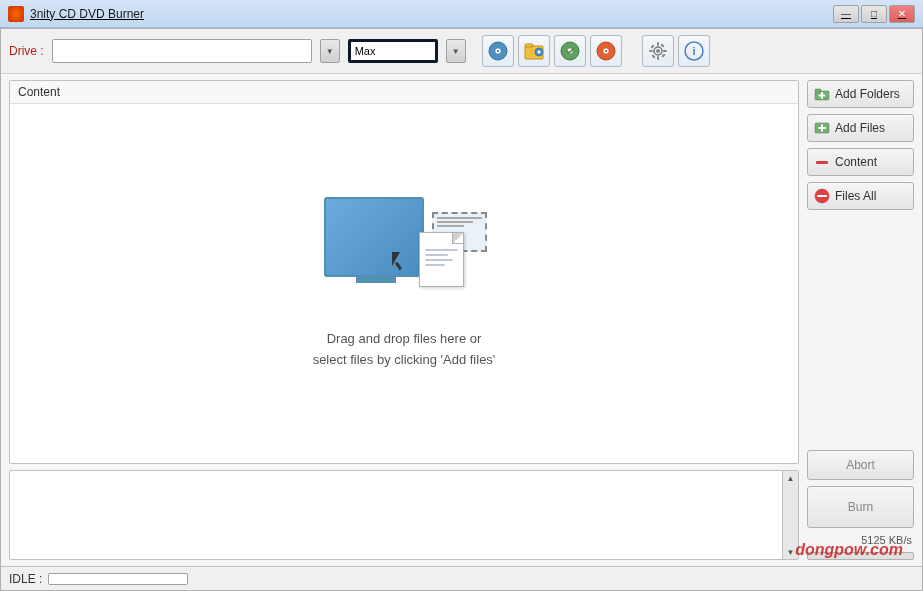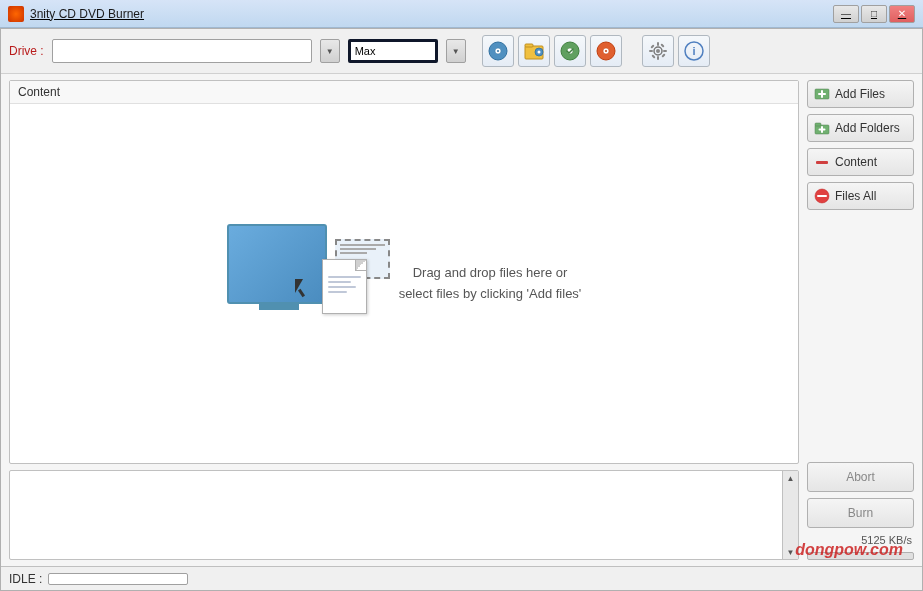--- a/index.html
+++ b/index.html
@@ -165,21 +165,21 @@
     .content-header {
       padding: 4px 8px;
       font-size: 12px;
       color: #333;
       border-bottom: 1px solid #e0e0e0;
       background: #f8f8f8;
     }
     .content-body {
       flex: 1;
       display: flex;
-      flex-direction: row;
+      flex-direction: column;
       align-items: center;
       justify-content: center;
       gap: 12px;
     }
     .drop-illustration {
       position: relative;
       width: 160px;
       height: 120px;
     }
     
@@ -356,21 +356,21 @@
       border-radius: 3px;
       cursor: pointer;
       font-size: 12px;
       color: #888;
       display: flex;
       align-items: center;
       justify-content: center;
     }
     .burn-btn {
       width: 100%;
-      height: 30px;
+      height: 42px;
       background: linear-gradient(to bottom, #f5f5f5, #e5e5e5);
       border: 1px solid #b0b0b0;
       border-radius: 3px;
       cursor: pointer;
       font-size: 12px;
       color: #888;
       display: flex;
       align-items: center;
       justify-content: center;
     }
@@ -544,38 +544,38 @@
           <div class="scroll-arrow-up">▲</div>
           <div class="scroll-arrow-down">▼</div>
         </div>
       </div>
     </div>
 
     <div class="right-panel">
       <button class="side-btn">
         <span class="side-btn-icon">
           <svg width="16" height="16" viewBox="0 0 16 16">
-            <rect x="1" y="3" width="14" height="10" rx="1" fill="#70b070" stroke="#508050" stroke-width="0.5"></rect>
-            <line x1="8" y1="5" x2="8" y2="11" stroke="white" stroke-width="2" stroke-linecap="round"></line>
-            <line x1="5" y1="8" x2="11" y2="8" stroke="white" stroke-width="2" stroke-linecap="round"></line>
-          </svg>
-        </span>
-        <span>Add Files</span>
-      </button>
-
-      <button class="side-btn">
-        <span class="side-btn-icon">
-          <svg width="16" height="16" viewBox="0 0 16 16">
             <rect x="1" y="5" width="14" height="9" rx="1" fill="#70b070" stroke="#508050" stroke-width="0.5"></rect>
             <rect x="1" y="3" width="6" height="3" rx="1" fill="#70b070" stroke="#508050" stroke-width="0.5"></rect>
             <line x1="8" y1="7" x2="8" y2="12" stroke="white" stroke-width="2" stroke-linecap="round"></line>
             <line x1="5.5" y1="9.5" x2="10.5" y2="9.5" stroke="white" stroke-width="2" stroke-linecap="round"></line>
           </svg>
         </span>
         <span>Add Folders</span>
+      </button>
+
+      <button class="side-btn">
+        <span class="side-btn-icon">
+          <svg width="16" height="16" viewBox="0 0 16 16">
+            <rect x="1" y="3" width="14" height="10" rx="1" fill="#70b070" stroke="#508050" stroke-width="0.5"></rect>
+            <line x1="8" y1="5" x2="8" y2="11" stroke="white" stroke-width="2" stroke-linecap="round"></line>
+            <line x1="5" y1="8" x2="11" y2="8" stroke="white" stroke-width="2" stroke-linecap="round"></line>
+          </svg>
+        </span>
+        <span>Add Files</span>
       </button>
 
       <button class="side-btn">
         <span class="side-btn-icon">
           <svg width="16" height="16" viewBox="0 0 16 16">
             <rect x="2" y="7" width="12" height="3" rx="1" fill="#d04040"></rect>
           </svg>
         </span>
         <span>Content</span>
       </button>

